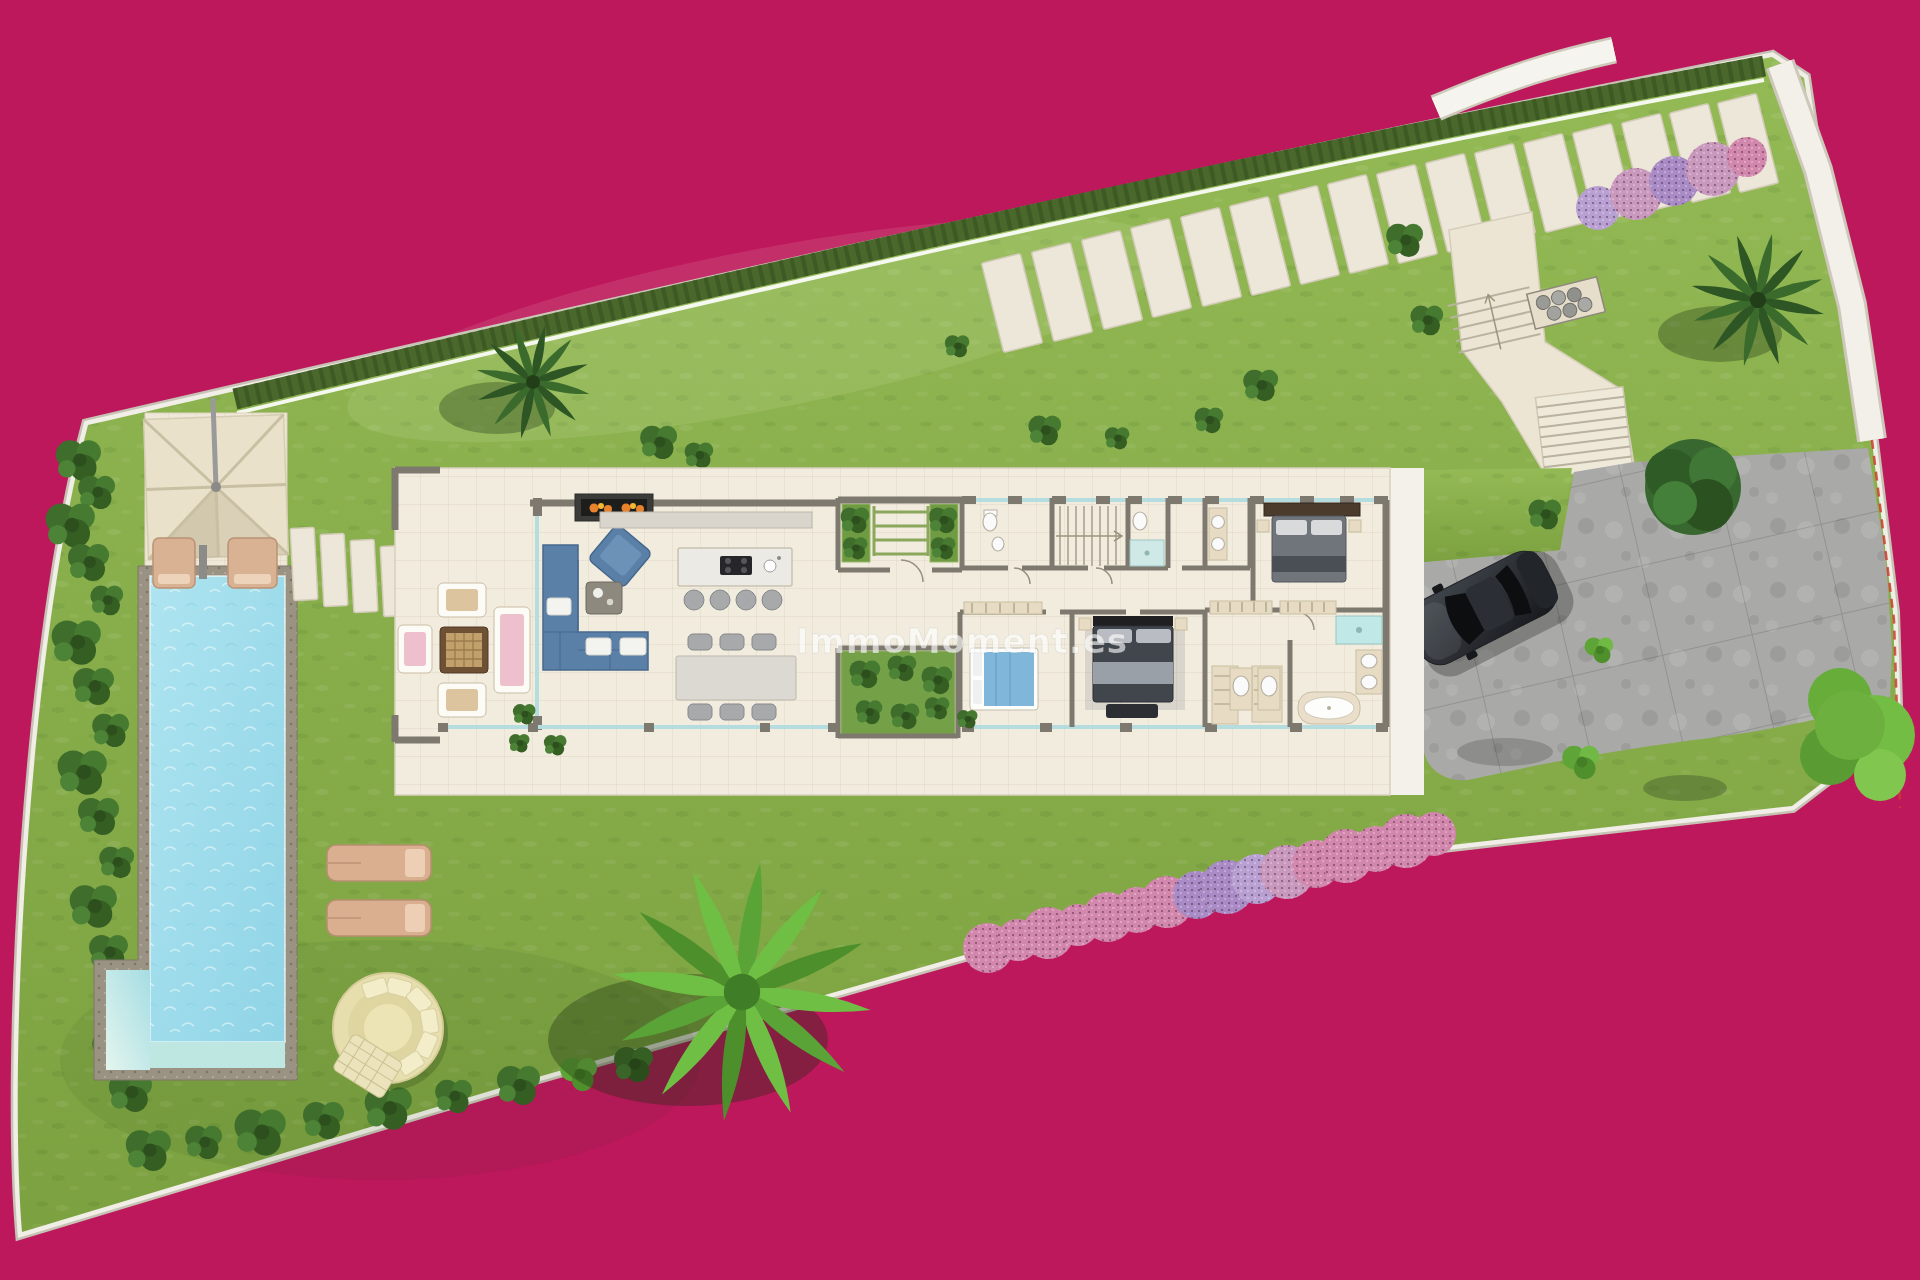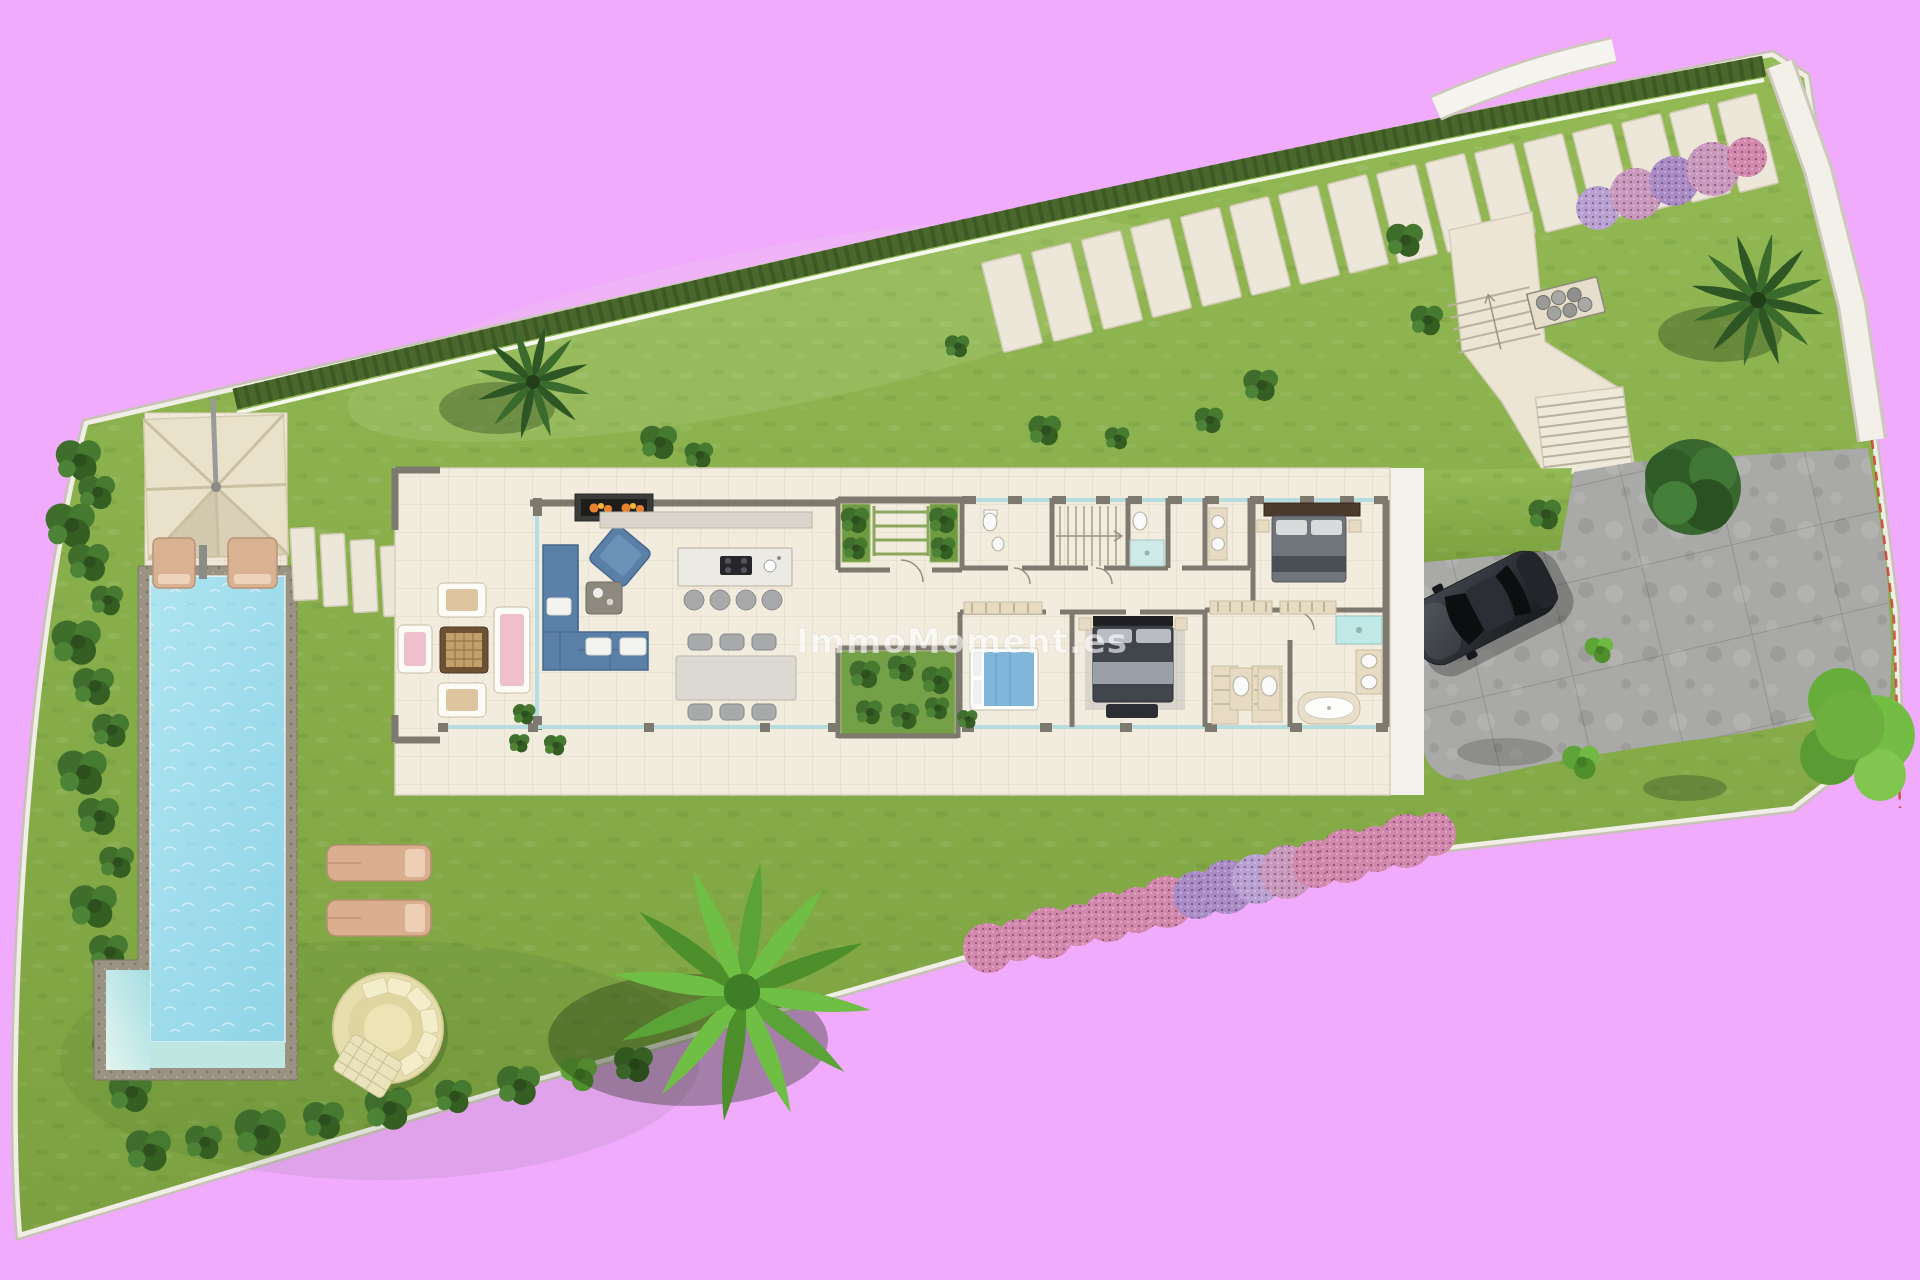--- a/index.html
+++ b/index.html
@@ -1,16 +1,16 @@
 <!DOCTYPE html>
 <html><head>
 <meta charset="utf-8">
 <style>
   html,body{margin:0;padding:0;background:#ffffff;}
-  .stage{width:1920px;height:1280px;position:relative;overflow:hidden;background:#f0abfc;}
+  .stage{width:1920px;height:1280px;position:relative;overflow:hidden;background:#be185d;}
   svg{display:block}
   .wall{stroke:#7e796e;stroke-width:7;fill:none;stroke-linecap:butt}
   .wallt{stroke:#7e796e;stroke-width:5;fill:none;stroke-linecap:butt}
   .glass{stroke:#b5dde0;stroke-width:4;fill:none}
   .tread{stroke:#b9b2a0;stroke-width:2}
   .stone{fill:#ece7d8;stroke:#d3cbb8;stroke-width:1.5}
   .gray{fill:#a7a9ab;stroke:#85878a;stroke-width:1}
   .whitef{fill:#fafafa;stroke:#b9b2a4;stroke-width:1.2}
   .beige{fill:#e7dcc3;stroke:#c8bda0;stroke-width:1}
   .tick{stroke:#a49b84;stroke-width:1.2}

